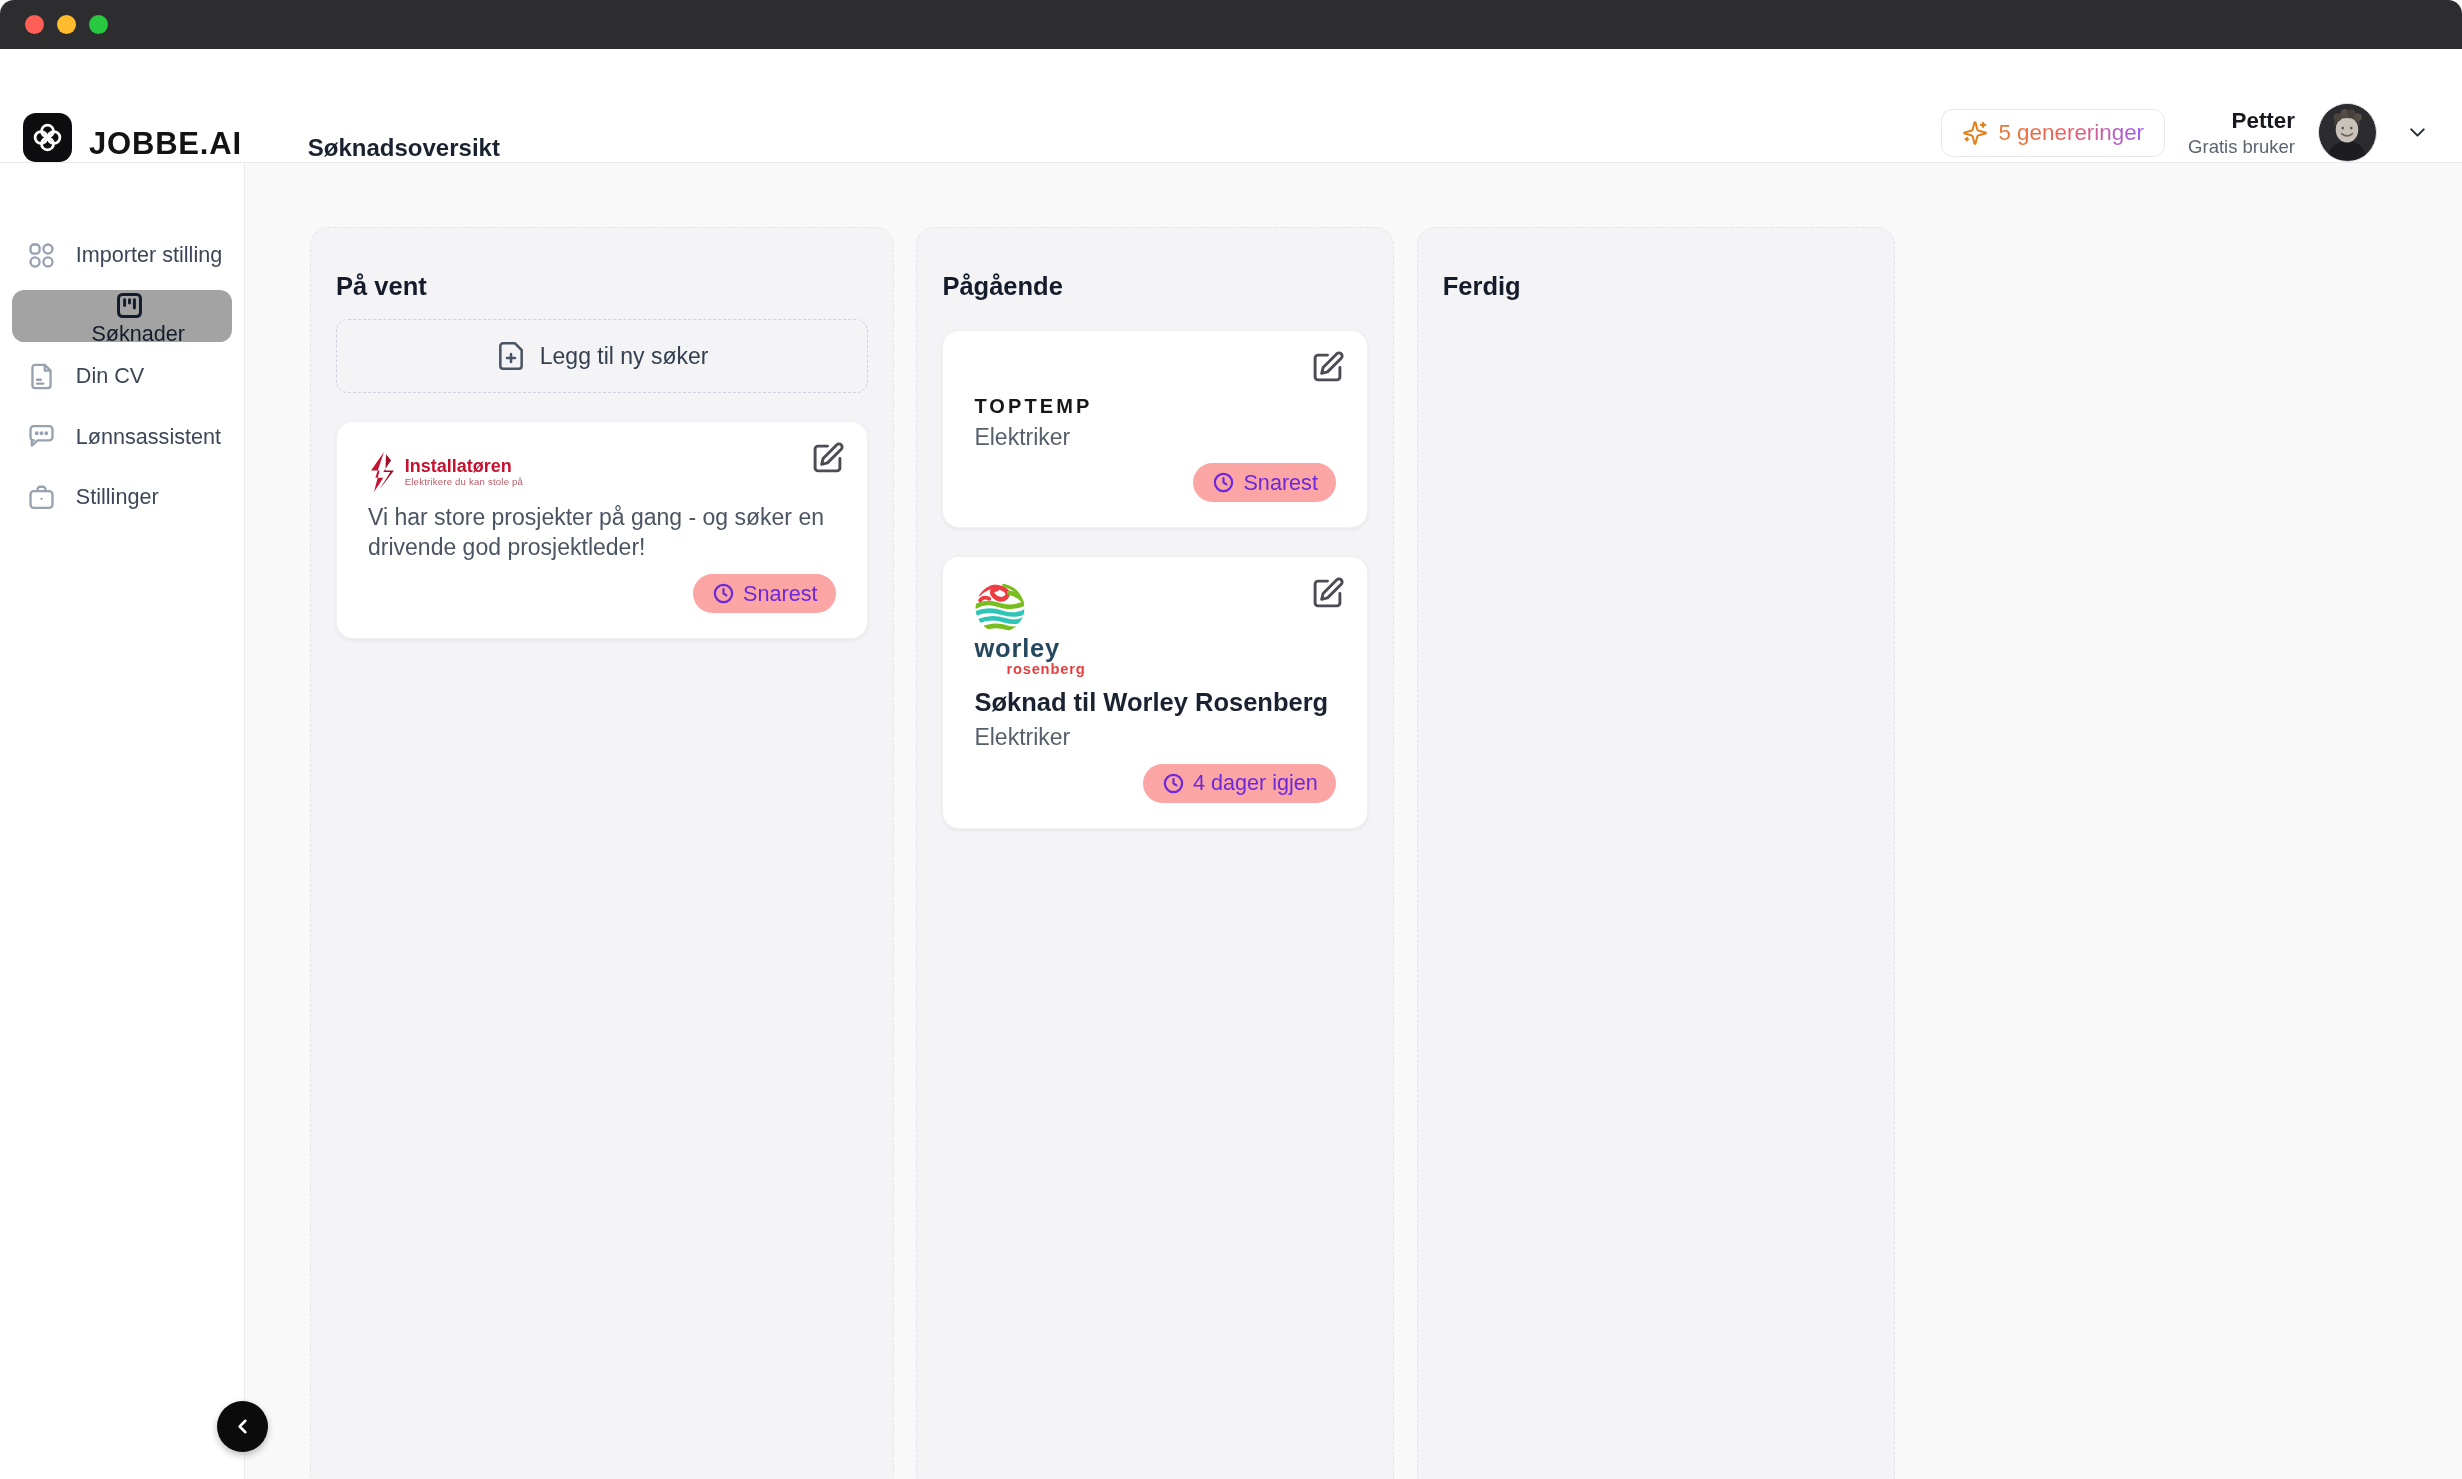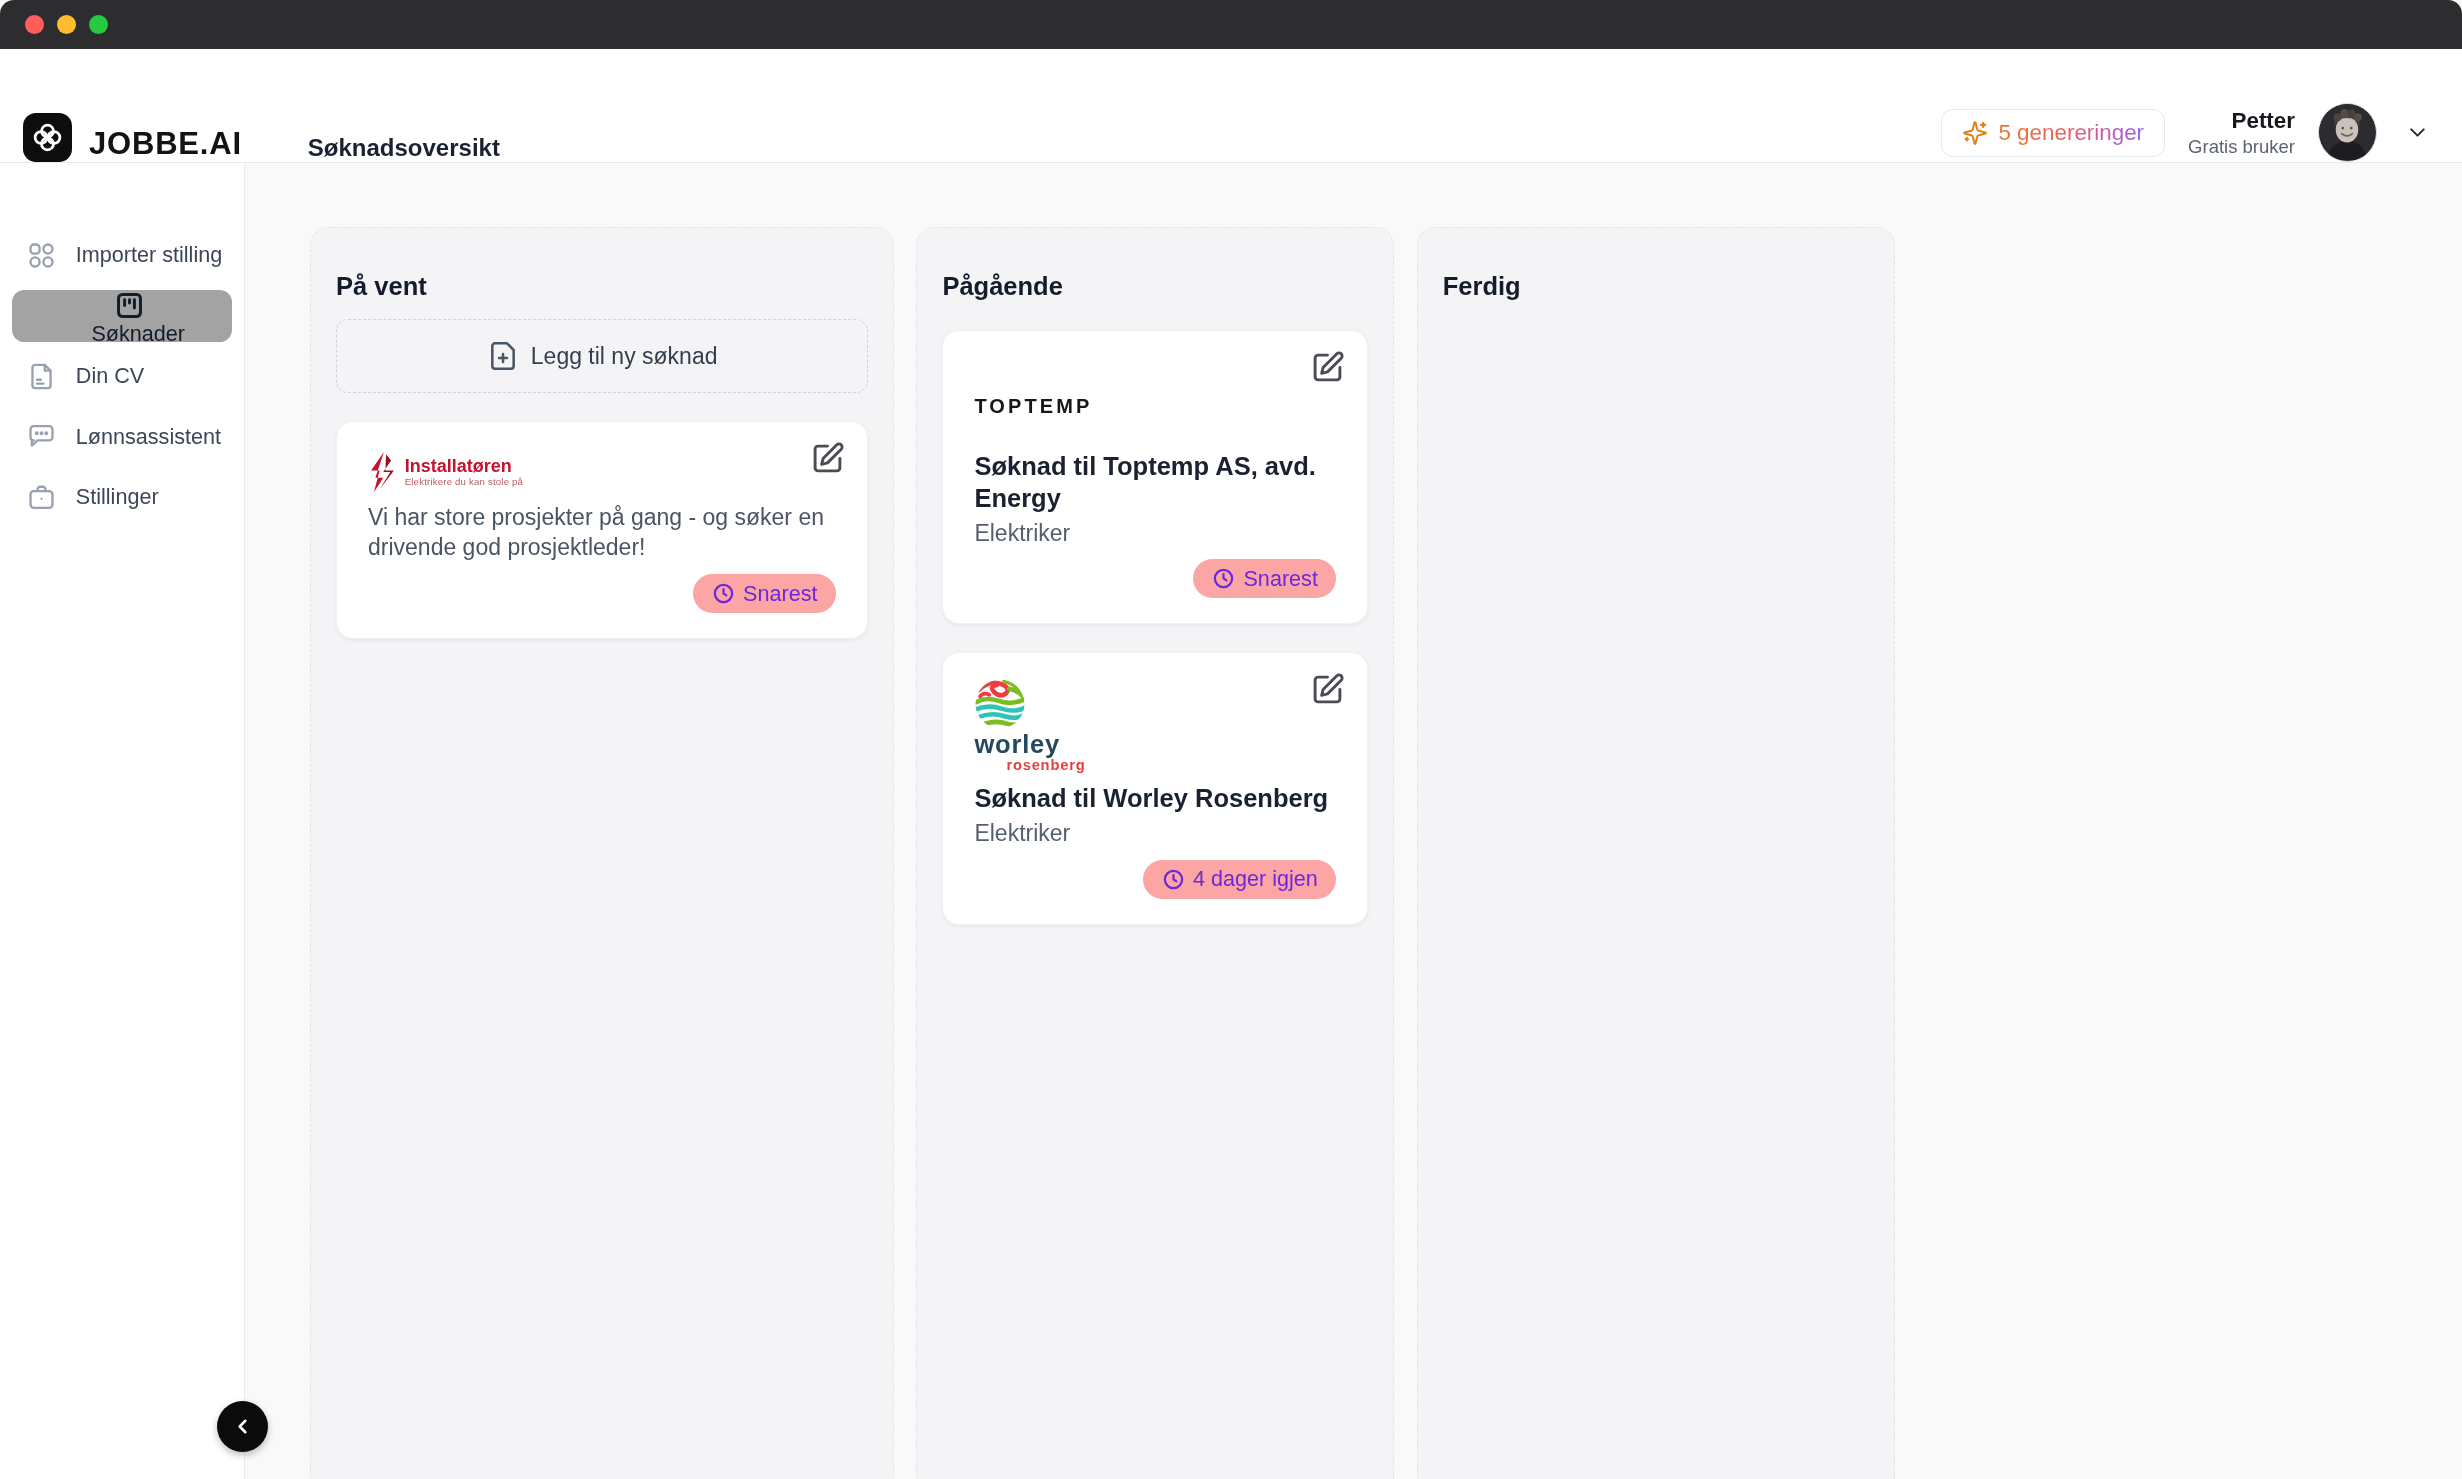--- a/index.html
+++ b/index.html
@@ -215,21 +215,21 @@
       <h2 class="col-title">På vent</h2>
 
       <button class="add-btn">
         <span class="add-ico">
           <svg width="32" height="32" viewBox="0 0 24 24" fill="none" stroke="currentColor" stroke-width="1.9" stroke-linecap="round" stroke-linejoin="round">
             <path d="M15 2.5H6a2 2 0 0 0-2 2v15a2 2 0 0 0 2 2h12a2 2 0 0 0 2-2V7.5z"></path>
             <path d="M12 10.5v6"></path>
               <path d="M9 13.5h6"></path>
           </svg>
         </span>
-        <span>Legg til ny søknad</span>
+        <span>Legg til ny søker</span>
       </button>
 
       <article class="card">
         <button class="edit-btn">
           <span>
             <svg width="35" height="35" viewBox="0 0 24 24" fill="none" stroke="currentColor" stroke-width="2" stroke-linecap="round" stroke-linejoin="round">
               <path d="M12 3.5H5.5a2 2 0 0 0-2 2v13a2 2 0 0 0 2 2h13a2 2 0 0 0 2-2V12"></path>
               <path d="M18.4 2.6a2.1 2.1 0 1 1 3 3L12 15l-4 1 1-4z"></path>
             </svg>
           </span>
@@ -271,21 +271,20 @@
         <button class="edit-btn">
           <span>
             <svg width="35" height="35" viewBox="0 0 24 24" fill="none" stroke="currentColor" stroke-width="2" stroke-linecap="round" stroke-linejoin="round">
               <path d="M12 3.5H5.5a2 2 0 0 0-2 2v13a2 2 0 0 0 2 2h13a2 2 0 0 0 2-2V12"></path>
               <path d="M18.4 2.6a2.1 2.1 0 1 1 3 3L12 15l-4 1 1-4z"></path>
             </svg>
           </span>
         </button>
 
         <div class="tt-logo">TOPTEMP</div>
-        <h3 class="card-title tt-title">Søknad til Toptemp AS, avd. Energy</h3>
         <p class="card-sub">Elektriker</p>
 
         <div class="badge-row">
           <span class="badge">
             <span>
               <svg width="23" height="23" viewBox="0 0 24 24" fill="none" stroke="currentColor" stroke-width="2.3" stroke-linecap="round">
                   <circle cx="12" cy="12" r="9"></circle>
                   <path d="M12 7.5V12l3 2"></path>
                 </svg>
             </span>

